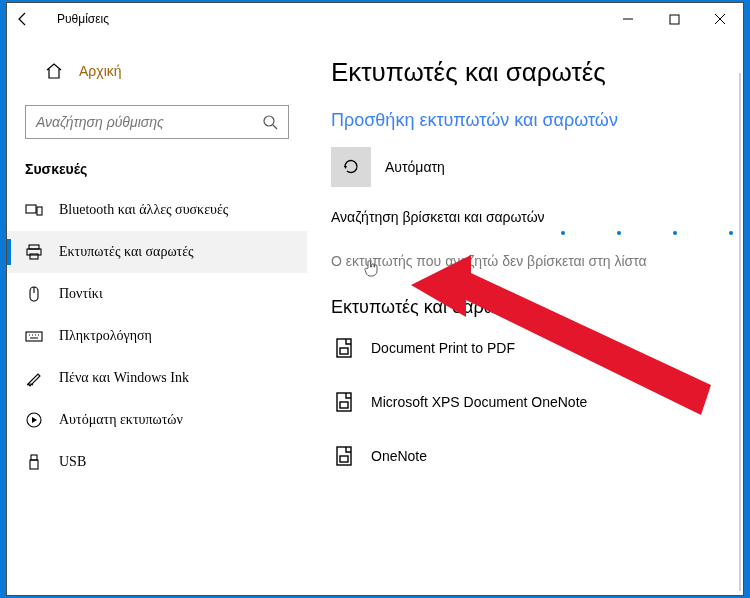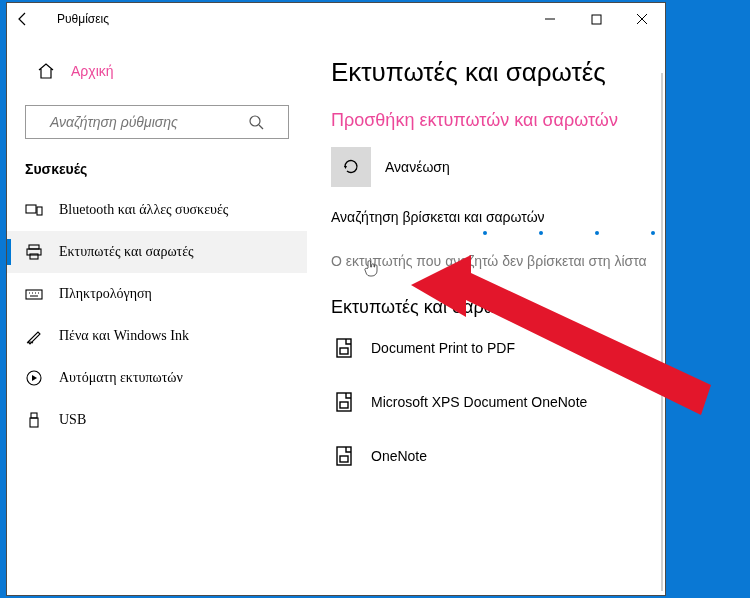--- a/index.html
+++ b/index.html
@@ -1,56 +1,56 @@
 <!DOCTYPE html>
 <html><head>
 <meta charset="utf-8">
 <style>
   * { box-sizing: border-box; margin: 0; padding: 0; }
   html, body { width: 750px; height: 598px; overflow: hidden; font-family: "Segoe UI", Arial, sans-serif; background: #0a78d4; }
   .window {
-    position: absolute; left: 6px; top: 2px; width: 660px; height: 594px;
+    position: absolute; left: 6px; top: 2px; width: 738px; height: 594px;
     background: #ffffff; border: 1px solid #4a4a4a;
   }
   .titlebar {
     height: 32px; display: flex; align-items: center; padding-left: 8px;
     font-size: 12px; color: #000;
   }
   .titlebar .back { width: 24px; text-align: center; font-size: 14px; color: #000; }
   .titlebar .title { margin-left: 18px; }
   .titlebar .spacer { flex: 1; }
   .winbtn { width: 46px; height: 32px; display: flex; align-items: center; justify-content: center; font-size: 12px; color: #000; }
   .content { position: absolute; left: 0; right: 0; top: 32px; bottom: 0; display: flex; }
   .sidebar { width: 300px; padding: 16px 0 0 0; }
-  .home-row { display: flex; align-items: center; height: 40px; padding-left: 30px; font-size: 14px; color: #ec4899; }
+  .home-row { display: flex; align-items: center; height: 40px; padding-left: 30px; font-size: 14px; color: #a16207; margin-left: 8px; }
   .home-row .icon { width: 22px; }
   .home-row .label { margin-left: 12px; }
   .search-box {
     margin: 14px 18px 0 18px; height: 34px; border: 1px solid #999;
-    display: flex; align-items: center; padding: 0 24px; color: #767676; font-size: 14px;
+    display: flex; align-items: center; padding: 0 10px; color: #767676; font-size: 14px;
   }
   .search-box .ph { flex: 1; font-style: italic; }
   .search-box .sicon { font-size: 14px; color: #555; }
   .category {
     margin: 22px 18px 4px 18px; font-size: 14px; font-weight: 700; color: #000;
   }
   .nav-list { margin-top: 12px; font-family: Liberation Serif, serif; }
   .nav-item {
     display: flex; align-items: center; height: 42px; padding-left: 18px;
     font-size: 14px; color: #000; position: relative;
   }
   .nav-item .icon { width: 22px; display:flex; align-items:center; }
   .nav-item .label { margin-left: 12px; }
   .nav-item.active::before {
     content: ""; position: absolute; left: 0; top: 8px; bottom: 8px; width: 4px; background: #0078d4;
   }
   .nav-item.active { background: #f2f2f2; }
   .main { flex: 1; padding: 22px 0 0 24px; position: relative; overflow: hidden; }
   .page-title { font-size: 26px; font-weight: 400; color: #000; }
-  .section-title { font-size: 18px; font-weight: 400; margin-top: 22px; color: #ec4899; }
+  .section-title { font-size: 18px; font-weight: 400; margin-top: 22px; color: #3b82f6; }
   .refresh-row { display: flex; align-items: center; margin-top: 16px; }
   .refresh-btn {
     width: 40px; height: 40px; background: #d9d9d9; display: flex; align-items: center; justify-content: center;
     font-size: 18px; color: #000;
   }
   .refresh-label { margin-left: 14px; font-size: 14px; color: #000; }
   .status-row { margin-top: 22px; font-size: 14px; color: #000; }
   .dots { position: absolute; right: 10px; top: 196px; display:flex; gap: 52px; }
   .dots span { width:4px; height:4px; border-radius:50%; background:#0078d4; }
   .missing-link { margin-top: 28px; font-size: 14px; color: #7a7a7a; cursor: pointer; position: relative; }
@@ -140,20 +140,29 @@
                 <rect x="4" y="2" width="10" height="4" stroke="#000" stroke-width="1.1" fill="none"></rect>
                 <rect x="2" y="6" width="14" height="6" stroke="#000" stroke-width="1.1" fill="none"></rect>
                 <rect x="5" y="11" width="8" height="5" stroke="#000" stroke-width="1.1" fill="none"></rect>
               </svg>
           </span>
           <span class="label">Εκτυπωτές και σαρωτές</span>
         </div>
         <div class="nav-item">
           <span class="icon">
             <svg width="18" height="18" viewBox="0 0 18 18">
+                <rect x="5" y="2" width="8" height="14" rx="4" stroke="#000" stroke-width="1.1" fill="none"></rect>
+                <line x1="9" y1="2" x2="9" y2="8" stroke="#000" stroke-width="1.1"></line>
+              </svg>
+          </span>
+          <span class="label">Ποντίκι</span>
+        </div>
+        <div class="nav-item">
+          <span class="icon">
+            <svg width="18" height="18" viewBox="0 0 18 18">
                 <rect x="1" y="5" width="16" height="9" stroke="#000" stroke-width="1.1" fill="none"></rect>
                 <line x1="4" y1="8" x2="5" y2="8" stroke="#000"></line>
                 <line x1="7" y1="8" x2="8" y2="8" stroke="#000"></line>
                 <line x1="10" y1="8" x2="11" y2="8" stroke="#000"></line>
                 <line x1="13" y1="8" x2="14" y2="8" stroke="#000"></line>
                 <line x1="5" y1="11" x2="13" y2="11" stroke="#000"></line>
               </svg>
           </span>
           <span class="label">Πληκτρολόγηση</span>
         </div>
@@ -193,21 +202,21 @@
 
       <div class="refresh-row">
         <div class="refresh-btn">
           <span>
             <svg width="20" height="20" viewBox="0 0 20 20">
                 <path d="M4 10 A6 6 0 1 1 6 14" stroke="#000" stroke-width="1.4" fill="none"></path>
                 <polygon points="3,9 6,9 4.5,12" fill="#000"></polygon>
               </svg>
           </span>
         </div>
-        <div class="refresh-label">Ανανέωση</div>
+        <div class="refresh-label">Αυτόματη</div>
       </div>
 
       <div class="status-row">Αναζήτηση βρίσκεται και σαρωτών</div>
       <div class="dots">
           <span></span>
           <span></span>
           <span></span>
           <span></span>
         </div>
 

